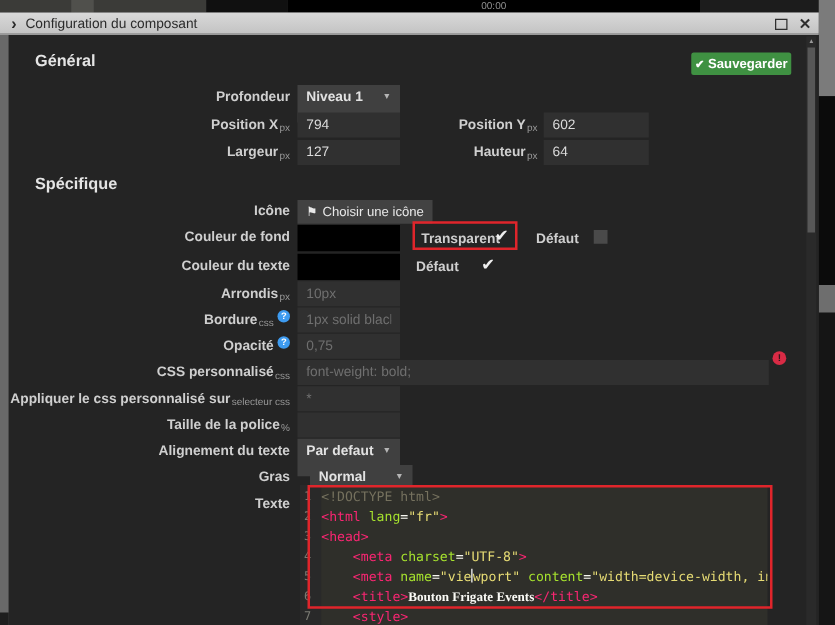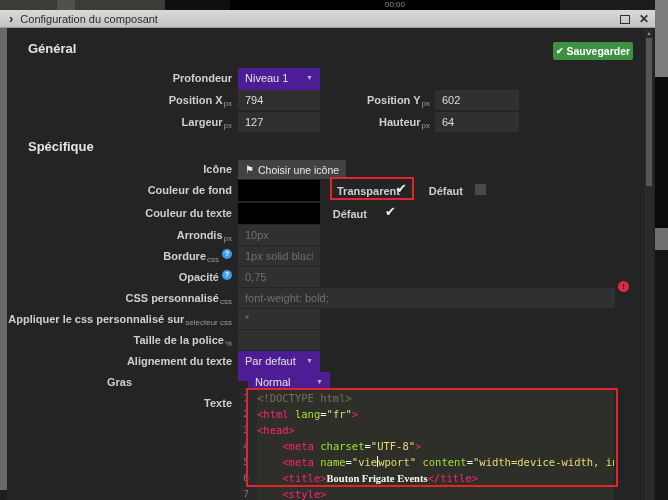--- a/index.html
+++ b/index.html
@@ -39,22 +39,22 @@
   .flabel-mid { position:absolute; left:323px; width:100px; text-align:right; color:#cfcfcf;
     font-size:11px; font-weight:bold; line-height:20px; white-space:nowrap; }
   .suffix { font-size:8px; color:#999; font-weight:normal; vertical-align:-2px; margin-left:1px; }
   .help-dot { display:inline-block; width:10px; height:10px; border-radius:50%; background:#3d9bf0;
     color:#fff; font-size:7.5px; font-weight:bold; text-align:center; line-height:10px;
     vertical-align:4px; margin-left:3px; }
 
   .tinput { position:absolute; height:20px; background:#303030; border:none; color:#dcdcdc;
     font-size:11px; font-family:"Liberation Sans",sans-serif; padding:0 7px; outline:none; }
   .tinput::placeholder { color:#6f6f6f; opacity:1; }
-  .dselect { position:absolute; height:30px; background:#4c1d95; color:#e2e2e2; font-size:11px;
-    line-height:20px; padding:0 7px; cursor:pointer; }
+  .dselect { position:absolute; height:30px; background:#404040; color:#e2e2e2; font-size:11px;
+    line-height:20px; padding:0 7px; cursor:pointer;font-weight:bold; }
   .dselect .caret { position:absolute; right:7px; top:0; font-size:7px; color:#b5b5b5; line-height:20px; }
   .swatch { position:absolute; width:82px; height:21px; background:#000; cursor:pointer; }
   .icon-btn { position:absolute; height:19px; background:#424242; border:none; color:#e8e8e8;
     font-size:10.5px; display:flex; align-items:center; gap:4px; padding:0 7px; cursor:pointer; }
   .flag { font-size:10px; }
 
   .cb-label { position:absolute; color:#cfcfcf; font-size:11px; font-weight:bold; line-height:14px; white-space:nowrap; }
   .cb-check { position:absolute; color:#efefef; font-size:13px; line-height:13px; cursor:pointer; }
   .cb-empty { position:absolute; width:11px; height:11px; background:#4a4a4a; cursor:pointer; }
 
@@ -180,21 +180,21 @@
 
     <div class="flabel" style="top:302px;"><span>Taille de la police</span><span class="suffix">%</span></div>
     <input class="tinput" style="left: 231px; top: 302px; width: 82px;" value="">
 
     <div class="flabel" style="top:323px;"><span>Alignement du texte</span></div>
     <div class="dselect" style="left:231px;top:323px;width:82px;">
       <span>Par defaut</span>
       <span class="caret">▼</span>
     </div>
 
-    <div class="flabel" style="top:344px;text-align:center;"><span>Gras</span></div>
+    <div class="flabel" style="top:344px;"><span>Gras</span></div>
     <div class="dselect" style="left:241px;top:344px;width:82px;">
       <span>Normal</span>
       <span class="caret">▼</span>
     </div>
 
     <div class="flabel" style="top:365px;"><span>Texte</span></div>
     <div class="editor">
       <div class="gutter-bg"></div>
       <div class="cm-lines">
           <div class="cm-line">

